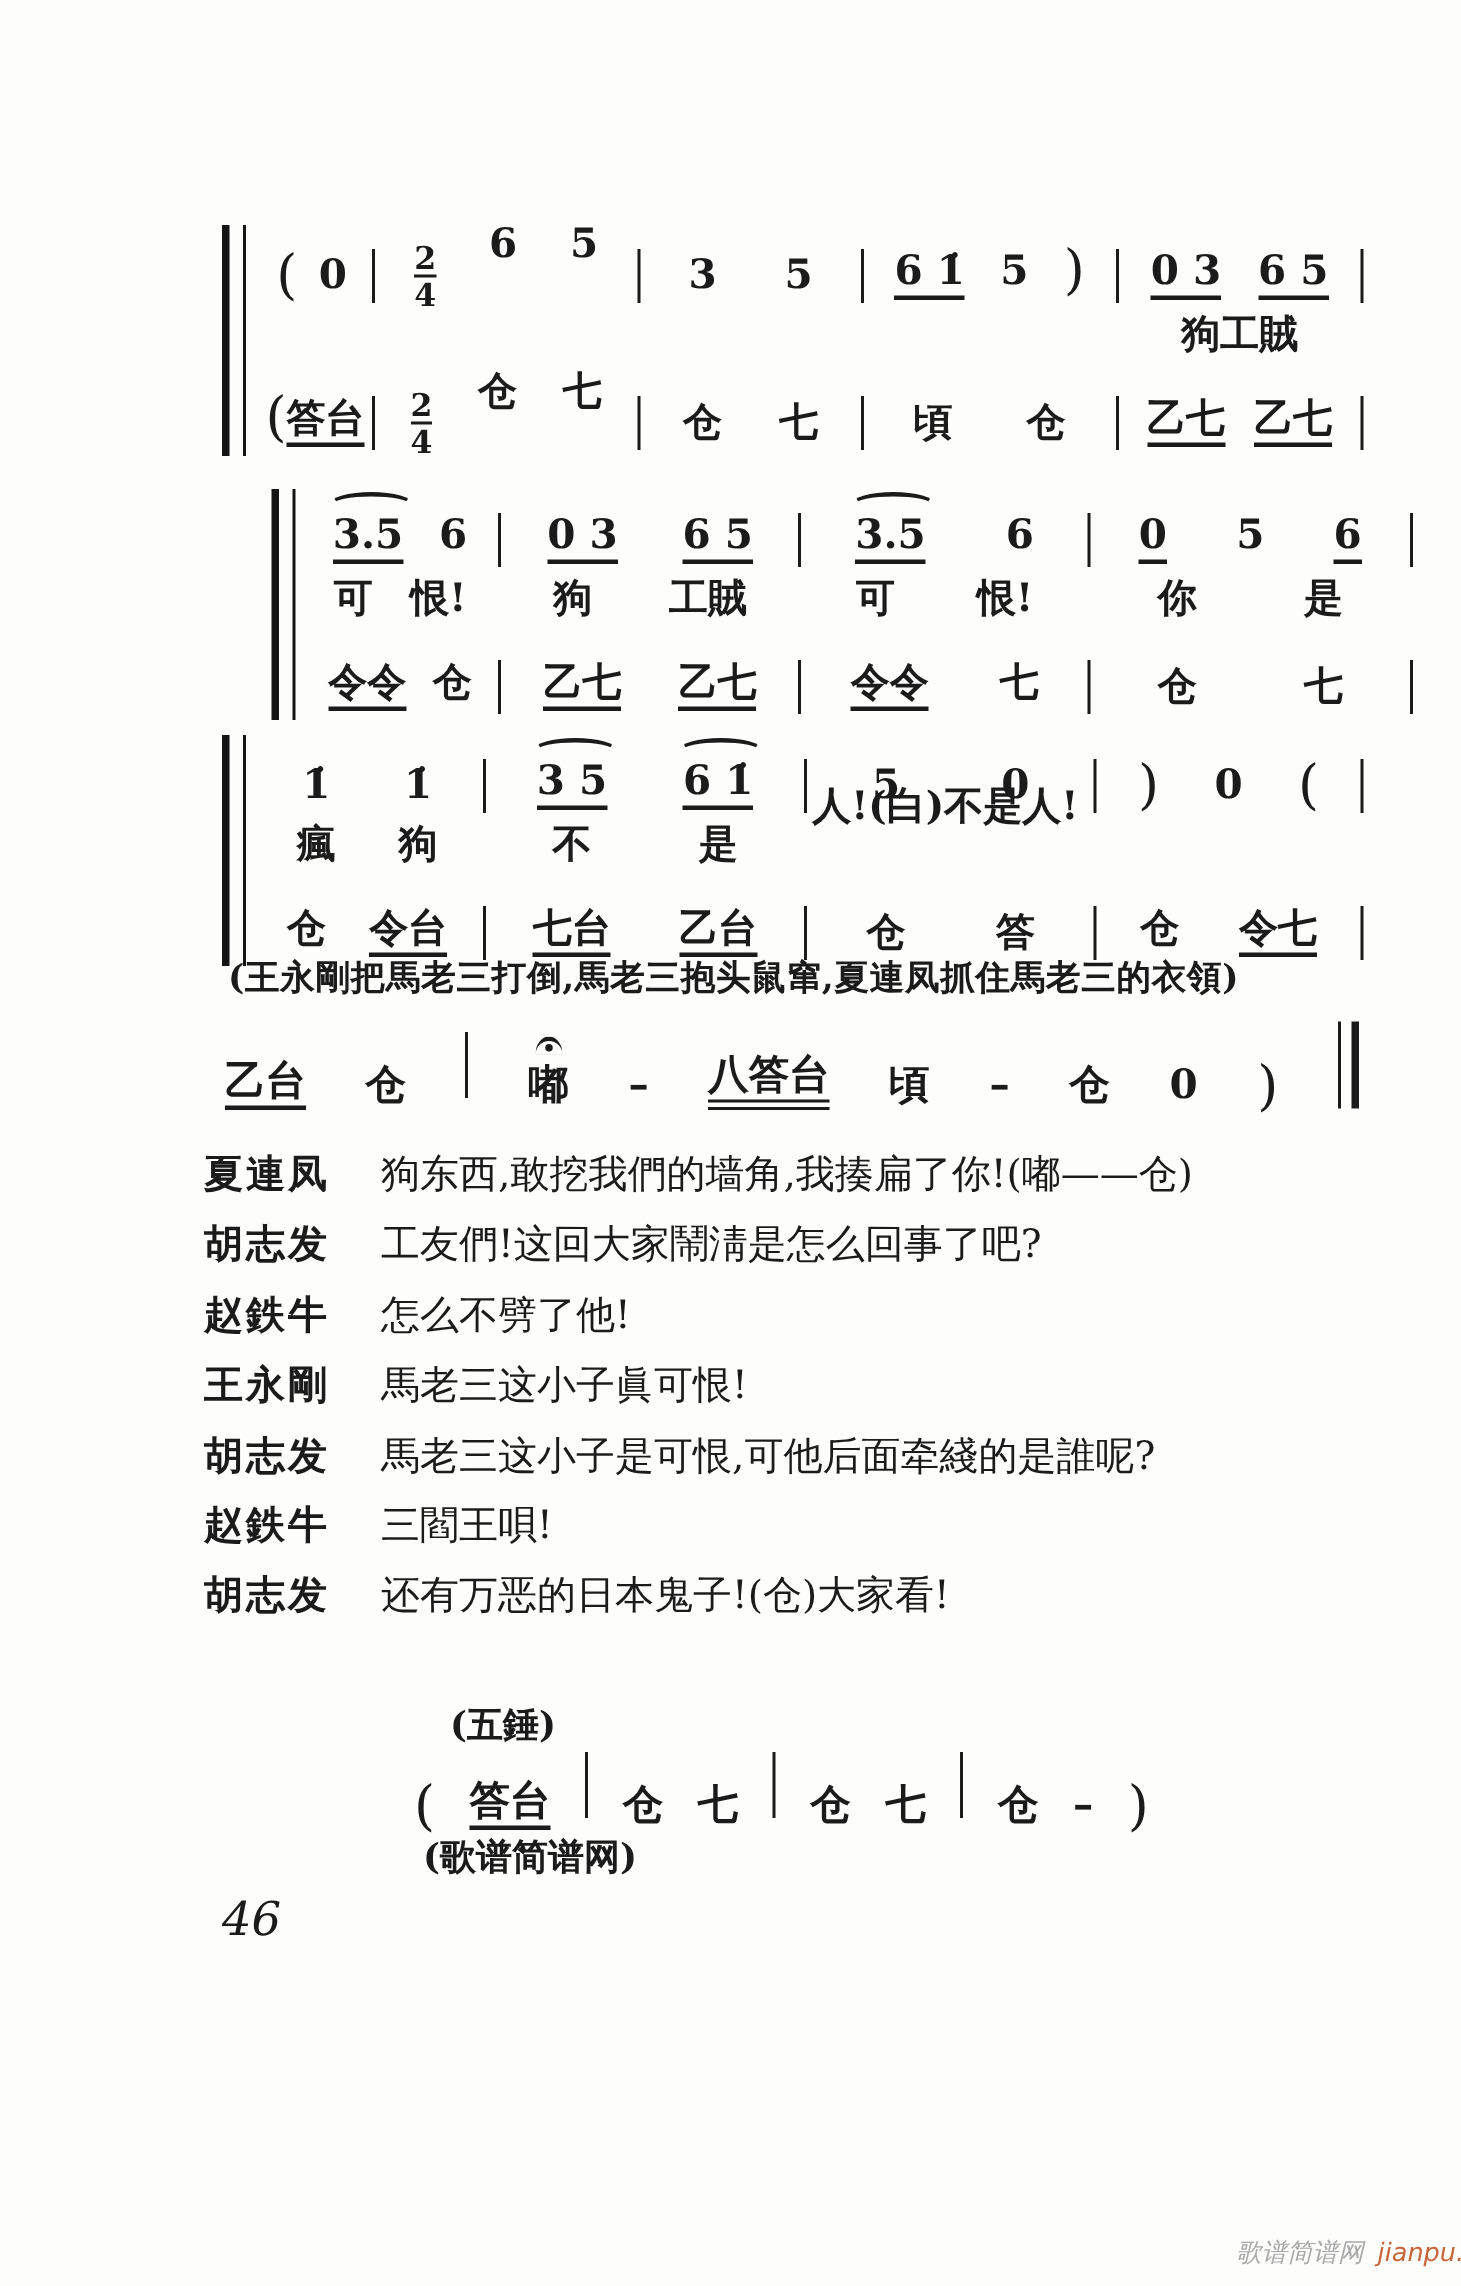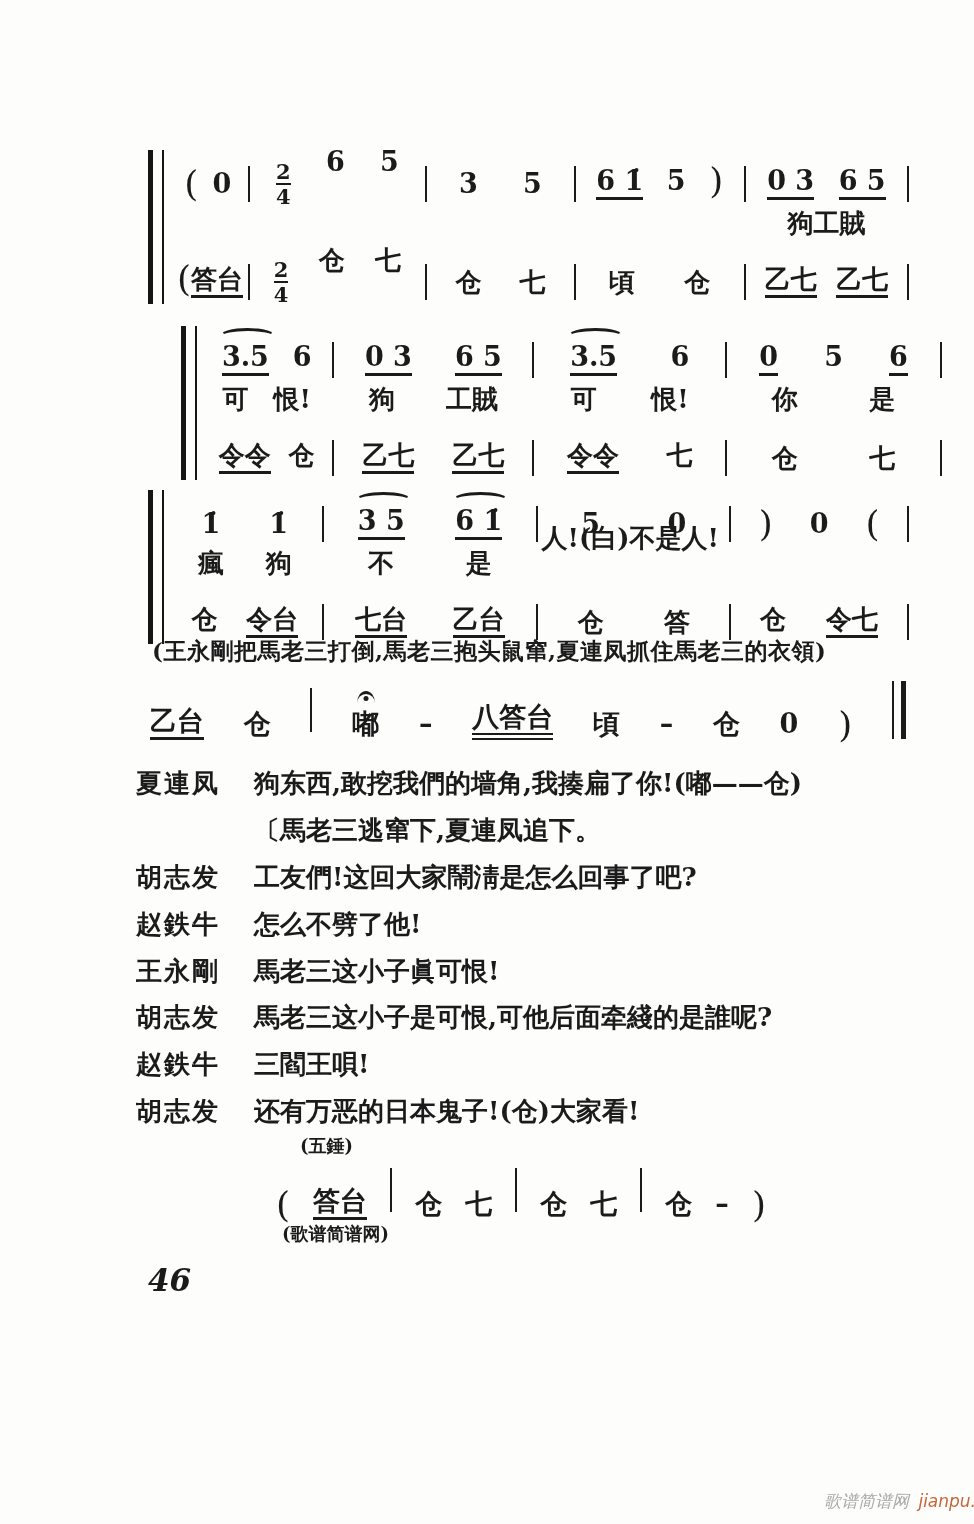--- a/index.html
+++ b/index.html
@@ -52,25 +52,25 @@
   .percline{position:absolute;display:flex;justify-content:space-between;align-items:flex-end;
             font-weight:bold;font-size:27px;}
   #percline-interlude{left:150px;top:680px;width:756px;height:60px;}
   #percline-ending{left:276px;top:1160px;width:490px;height:60px;}
   
   .stagedir{position:absolute;left:152px;top:636px;width:780px;font-size:23px;
             font-weight:bold;letter-spacing:0.5px;}
   .dialogue{position:absolute;left:136px;top:766px;width:760px;}
   .drow{display:flex;margin-bottom:11px;font-size:26px;line-height:1.38;}
   .dspeaker{flex:0 0 118px;font-weight:bold;letter-spacing:2px;}
-  .dtext{flex:1;font-weight:bold;}
-  .small-label{position:absolute;font-size:18px;font-weight:bold;}
+  .dtext{flex:1;font-weight:normal;}
+  .small-label{position:absolute;font-size:24px;font-weight:bold;}
   #label-five{left:300px;top:1134px;}
   #label-walk{left:282px;top:1222px;}
-  .pageno{position:absolute;left:148px;top:1262px;font-size:31px;font-weight:bold;font-style:italic;}
+  .pageno{position:absolute;left:148px;top:1262px;font-size:31px;font-weight:normal;font-style:italic;}
   .watermark{position:absolute;left:824px;top:1490px;font-size:17px;white-space:nowrap;
              font-family:"DejaVu Sans","Liberation Sans",sans-serif;}
   .wm-site{color:#a9a9a9;font-style:italic;}
   .wm-url{color:#c8663a;font-style:italic;margin-left:4px;}
 </style>
 </head>
 <body>
 
 <div class="page">
 
@@ -268,24 +268,20 @@
       <span class="tok paren">)</span>
       <span class="endbar"></span>
     </div>
 
   <div class="dialogue">
       <div class="drow">
         <div class="dspeaker">夏連凤</div>
         <div class="dtext">狗东西,敢挖我們的墙角,我揍扁了你!(嘟——仓)</div>
       </div>
       <div class="drow">
-        <div class="dspeaker"></div>
-        <div class="dtext">〔馬老三逃窜下,夏連凤追下。</div>
-      </div>
-      <div class="drow">
         <div class="dspeaker">胡志发</div>
         <div class="dtext">工友們!这回大家鬧淸是怎么回事了吧?</div>
       </div>
       <div class="drow">
         <div class="dspeaker">赵鉄牛</div>
         <div class="dtext">怎么不劈了他!</div>
       </div>
       <div class="drow">
         <div class="dspeaker">王永剛</div>
         <div class="dtext">馬老三这小子眞可恨!</div>

